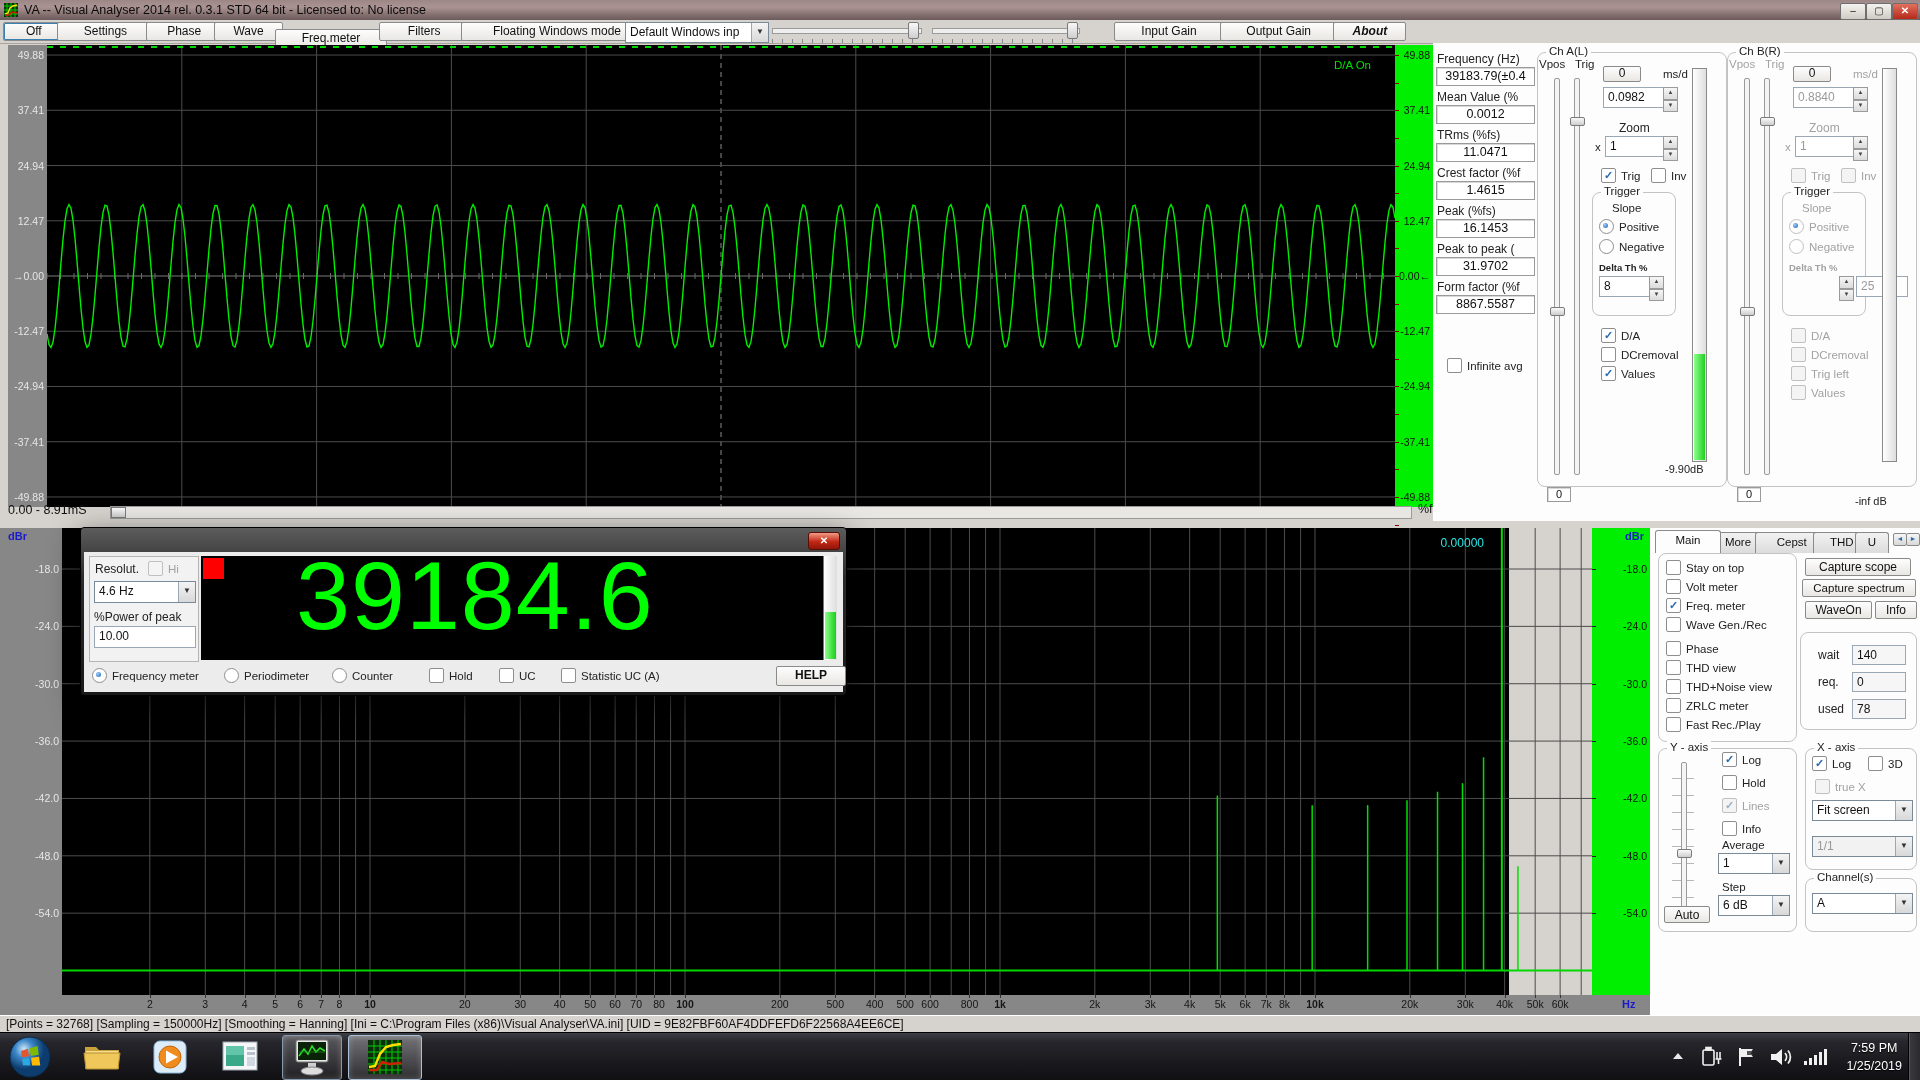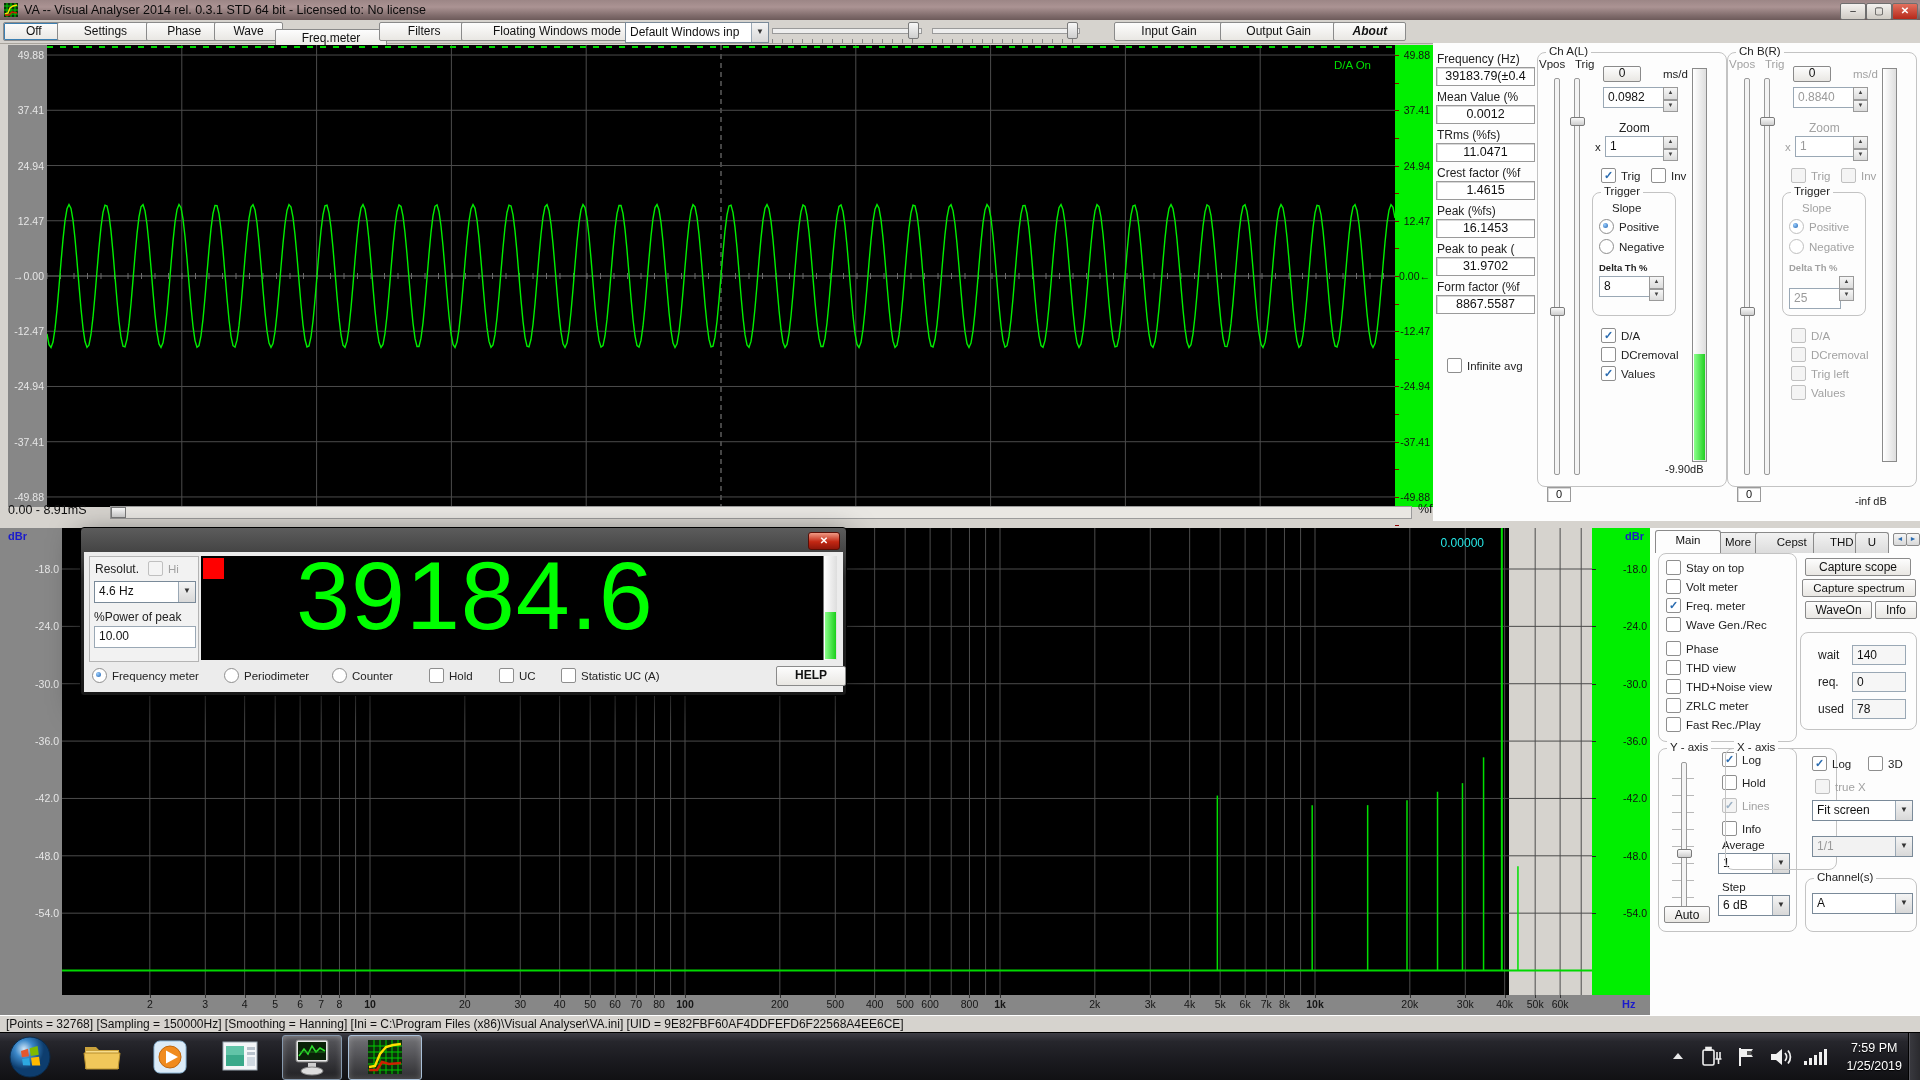--- a/index.html
+++ b/index.html
@@ -450,21 +450,21 @@
       <div class="lbl dis" style="left: 1802px; top: 202px;">Slope</div>
       <div class="cbrow" style="left: 1789px; top: 219px;">
         <span class="rad sel dis"></span>
         <span class="lbl dis" style="position: static;">Positive</span>
       </div>
       <div class="cbrow" style="left: 1789px; top: 239px;">
         <span class="rad dis"></span>
         <span class="lbl dis" style="position: static;">Negative</span>
       </div>
       <div class="lbl dis" style="left: 1789px; top: 262px; font-size: 9.5px; font-weight: bold;">Delta Th %</div>
-      <div class="spin dis" style="left: 1789px; top: 276px; width: 46px; height: 19px; margin-top: 12px;">25</div>
+      <div class="spin dis" style="left: 1856px; top: 276px; width: 46px; height: 19px;">25</div>
       <div class="spinbtns" style="left: 1839px; top: 276px; height: 21px;">
         <div>▲</div>
         <div>▼</div>
       </div>
       <div class="cbrow" style="left: 1791px; top: 328px;">
         <span class="cbx dis"></span>
         <span class="lbl dis" style="position: static;">D/A</span>
       </div>
       <div class="cbrow" style="left: 1791px; top: 347px;">
         <span class="cbx dis"></span>
@@ -745,21 +745,21 @@
     </div>
   <div class="lbl" style="left:1722px;top:839px">Average</div>
   <div class="dd" style="left:1718px;top:853px;width:66px">
     <span>1</span><span class="arr">▼</span>
   </div>
   <div class="lbl" style="left:1722px;top:881px">Step</div>
   <div class="dd" style="left:1718px;top:895px;width:66px">
     <span>6 dB</span><span class="arr">▼</span>
   </div>
 
-  <div class="gb" style="left:1725px;top:748px;width:110px;height:120px">
+  <div class="gb" style="left:1805px;top:748px;width:110px;height:120px">
     <span class="leg">X - axis</span>
   </div>
   <div id="xaxis-checks">
       <div class="cbrow" style="left: 1812px; top: 756px;">
         <span class="cbx">✓</span>
         <span class="lbl" style="position: static;">Log</span>
       </div>
       <div class="cbrow" style="left: 1868px; top: 756px;">
         <span class="cbx"></span>
         <span class="lbl" style="position: static;">3D</span>

